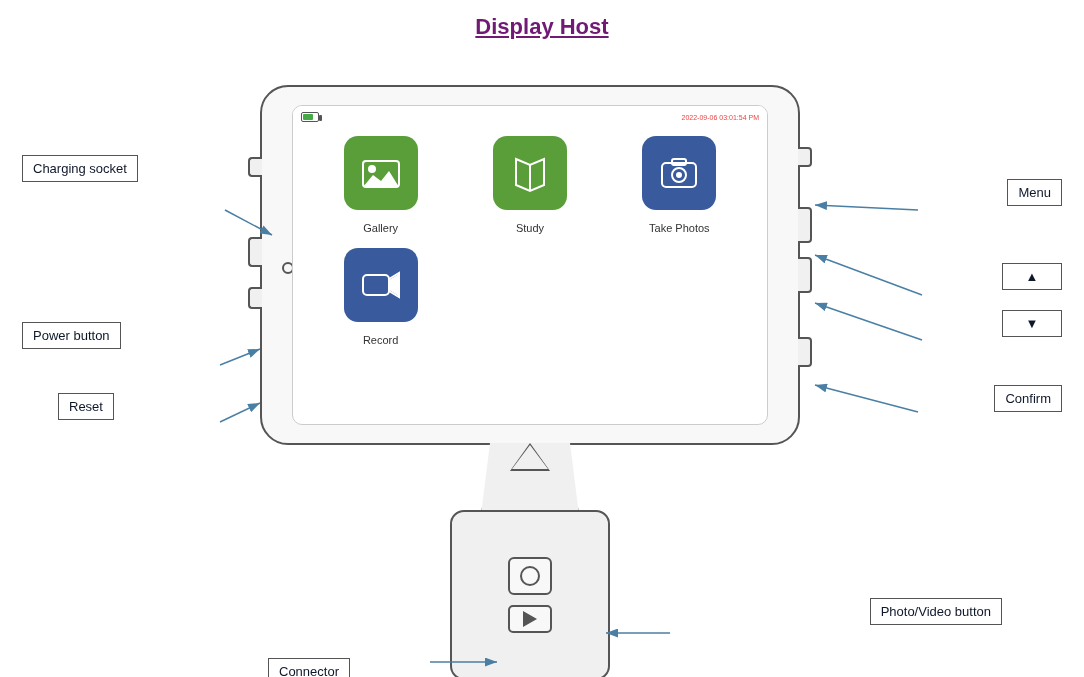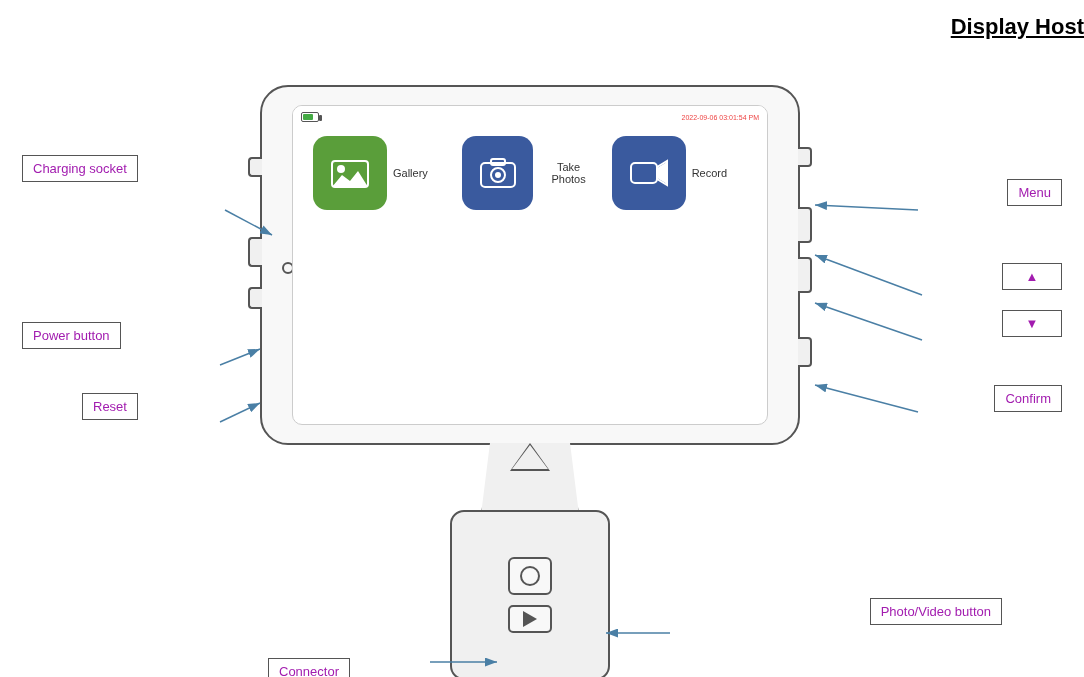--- a/index.html
+++ b/index.html
@@ -6,26 +6,26 @@
     body {
       width: 1084px;
       height: 677px;
       background: #fff;
       font-family: Arial, sans-serif;
       position: relative;
       overflow: hidden;
     }
 
     .page-title {
-      text-align: right;
+      text-align: center;
       font-size: 22px;
       font-weight: bold;
       text-decoration: underline;
       padding-top: 14px;
-      color: #000000;
+      color: #701a75;
     }
 
     
     .diagram {
       position: absolute;
       top: 55px;
       left: 0;
       width: 1084px;
       height: 620px;
     }
@@ -193,23 +193,23 @@
 
     
     .app-grid {
       display: grid;
       grid-template-columns: repeat(3, 1fr);
       gap: 14px;
       padding: 8px 20px;
     }
     .app-icon {
       display: flex;
-      flex-direction: row;
-      align-items: center;
-      gap: 6px;
+      flex-direction: column;
+      align-items: center;
+      gap: 12px;
     }
     .app-icon-img {
       width: 74px;
       height: 74px;
       border-radius: 14px;
       display: flex;
       align-items: center;
       justify-content: center;
     }
     .app-icon-img.green { background: #5a9e3a; }
@@ -317,21 +317,21 @@
       border-bottom: 24px solid #f0f0f0;
     }
 
     
     .label-box {
       position: absolute;
       border: 1.5px solid #555;
       background: #fff;
       padding: 5px 10px;
       font-size: 13px;
-      color: #a21caf;
+      color: #0f172a;
       white-space: nowrap;
     }
 
     
     .arrows-svg {
       position: absolute;
       top: 0;
       left: 0;
       width: 1084px;
       height: 677px;
@@ -371,20 +371,29 @@
             <svg viewBox="0 0 44 44" fill="white">
               <rect x="4" y="10" width="36" height="26" rx="3" fill="none" stroke="white" stroke-width="2"></rect>
               <circle cx="13" cy="18" r="4" fill="white"></circle>
               <polyline points="4,36 14,24 22,30 30,20 40,36" fill="white" stroke="none"></polyline>
             </svg>
           </div>
           <div class="app-icon-label">Gallery</div>
         </div>
 
 
+        <div class="app-icon">
+          <div class="app-icon-img green">
+            <svg viewBox="0 0 44 44" fill="white">
+              <path d="M8 8 L22 14 L36 8 L36 34 L22 40 L8 34 Z" fill="none" stroke="white" stroke-width="2"></path>
+              <line x1="22" y1="14" x2="22" y2="40" stroke="white" stroke-width="2"></line>
+            </svg>
+          </div>
+          <div class="app-icon-label">Study</div>
+        </div>
 
 
         <div class="app-icon">
           <div class="app-icon-img blue-dark">
             <svg viewBox="0 0 44 44" fill="white">
               <rect x="5" y="12" width="34" height="24" rx="4" fill="none" stroke="white" stroke-width="2"></rect>
               <circle cx="22" cy="24" r="7" fill="none" stroke="white" stroke-width="2"></circle>
               <circle cx="22" cy="24" r="3" fill="white"></circle>
               <rect x="15" y="8" width="14" height="6" rx="2" fill="none" stroke="white" stroke-width="2"></rect>
             </svg>
@@ -419,21 +428,21 @@
 
     <div style="display:flex;align-items:center;gap:4px;">
       <div class="base-video" style="width:44px;height:28px;border:2px solid #555;border-radius:5px;background:#f8f8f8;display:flex;align-items:center;justify-content:center;">
         <div class="base-play-tri"></div>
       </div>
     </div>
   </div>
 
   <div class="label-box" style="top: 100px; left: 22px;">Charging socket</div>
   <div class="label-box" style="top: 267px; left: 22px;">Power button</div>
-  <div class="label-box" style="top: 338px; left: 82px;">Reset</div>
+  <div class="label-box" style="top: 338px; left: 58px;">Reset</div>
   <div class="label-box" style="top: 124px; right: 22px;">Menu</div>
   <div class="label-box" style="top: 208px; right: 22px; min-width: 60px; text-align:center;">▲</div>
   <div class="label-box" style="top: 255px; right: 22px; min-width: 60px; text-align:center;">▼</div>
   <div class="label-box" style="top: 330px; right: 22px;">Confirm</div>
   <div class="label-box" style="top: 603px; left: 268px;">Connector</div>
   <div class="label-box" style="top: 543px; right: 82px;">Photo/Video button</div>
 
   <svg class="arrows-svg">
     <defs>
       <marker id="arrowhead" markerWidth="8" markerHeight="6" refX="8" refY="3" orient="auto">

